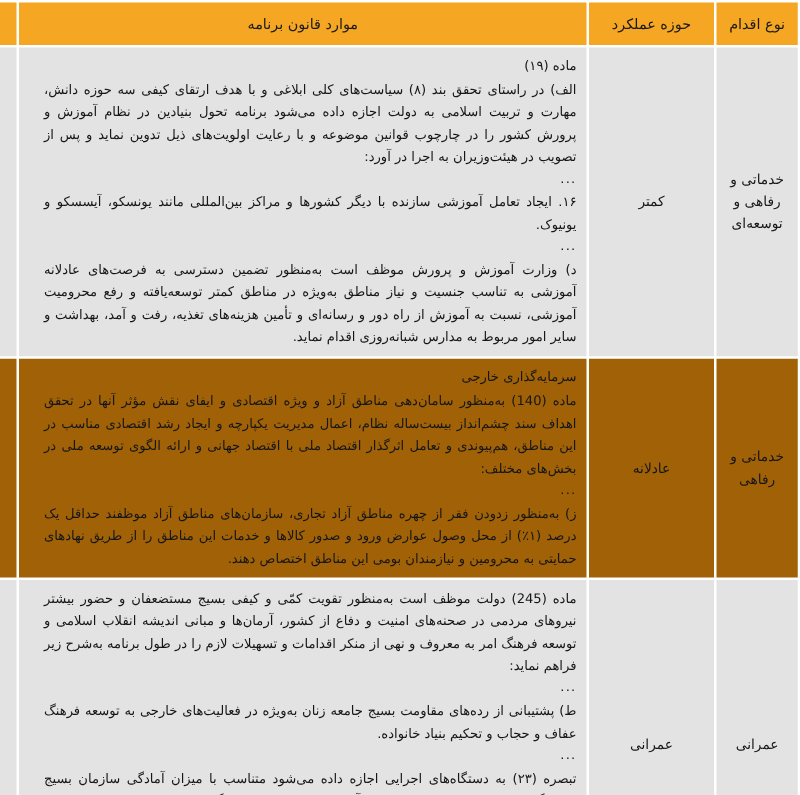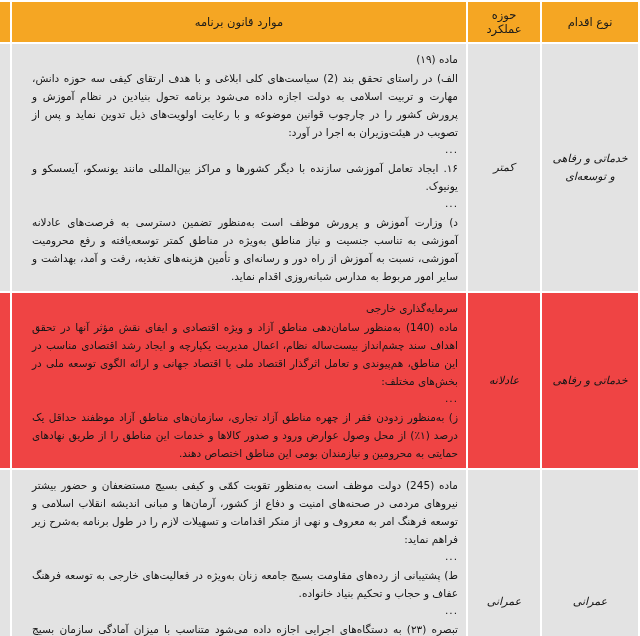--- a/index.html
+++ b/index.html
@@ -36,50 +36,49 @@
     background: #f5a623;
     color: #1a1a1a;
     font-size: 11.5px;
     font-weight: normal;
     text-align: center;
     height: 34px;
     padding: 4px 6px;
   }
   th.col-row    { width: 56px; }
   th.col-items  { width: 454px; }
-  th.col-area   { width: 72px; }
-  th.col-type   { width: 96px; }
+  th.col-area   { width: 100px; }
+  th.col-type   { width: 65px; }
 
   tbody td {
     background: #e3e3e3;
     color: #161616;
     font-size: 10.5px;
     line-height: 1.72;
   }
   tbody tr.highlight td {
-    background: #ef4444;
+    background: #a16207;
   }
   td.cell-row {
     text-align: center;
     font-size: 12px;
     width: 46px;
   }
   td.cell-items {
     width: 410px;
     text-align: justify;
     text-align-last: right;
     padding: 8px 10px 8px 10px;
   }
   td.cell-area,
   td.cell-type {
     width: 88px;
     text-align: center;
     font-size: 11px;
     line-height: 1.6;
-    font-style: italic;
   }
   .para {
     margin: 0 0 0 12px;
     text-align: justify;
     text-align-last: right;
   }
   .ellipsis {
     display: block;
     text-align: right;
     letter-spacing: 1px;
@@ -104,21 +103,21 @@
         <th class="col-area">حوزه عملکرد</th>
         <th class="col-items">موارد قانون برنامه</th>
         <th class="col-row">ردیف</th>
       </tr>
     </thead>
     <tbody id="table-body">
         <tr>
           <td class="cell-type">خدماتی و رفاهی و توسعه‌ای</td>
           <td class="cell-area">کمتر</td>
           <td class="cell-items">
-            <p class="para"><span class="sub-title">ماده (۱۹)</span><span>الف) در راستای تحقق بند (2) سیاست‌های کلی ابلاغی و با هدف ارتقای کیفی سه حوزه دانش، مهارت و تربیت اسلامی به دولت اجازه داده می‌شود برنامه تحول بنیادین در نظام آموزش و پرورش کشور را در چارچوب قوانین موضوعه و با رعایت اولویت‌های ذیل تدوین نماید و پس از تصویب در هیئت‌وزیران به اجرا در آورد:</span></p>
+            <p class="para"><span class="sub-title">ماده (۱۹)</span><span>الف) در راستای تحقق بند (۸) سیاست‌های کلی ابلاغی و با هدف ارتقای کیفی سه حوزه دانش، مهارت و تربیت اسلامی به دولت اجازه داده می‌شود برنامه تحول بنیادین در نظام آموزش و پرورش کشور را در چارچوب قوانین موضوعه و با رعایت اولویت‌های ذیل تدوین نماید و پس از تصویب در هیئت‌وزیران به اجرا در آورد:</span></p>
             <span class="ellipsis">...</span>
             <p class="para"><span>۱۶. ایجاد تعامل آموزشی سازنده با دیگر کشورها و مراکز بین‌المللی مانند یونسکو، آیسسکو و یونیوک.</span></p>
             <span class="ellipsis">...</span>
             <p class="para"><span>د) وزارت آموزش و پرورش موظف است به‌منظور تضمین دسترسی به فرصت‌های عادلانه آموزشی به تناسب جنسیت و نیاز مناطق به‌ویژه در مناطق کمتر توسعه‌یافته و رفع محرومیت آموزشی، نسبت به آموزش از راه دور و رسانه‌ای و تأمین هزینه‌های تغذیه، رفت و آمد، بهداشت و سایر امور مربوط به مدارس شبانه‌روزی اقدام نماید.</span></p>
           </td>
           <td class="cell-row">۲</td>
         </tr>
         <tr class="highlight">
           <td class="cell-type">خدماتی و رفاهی</td>
           <td class="cell-area">عادلانه</td>

